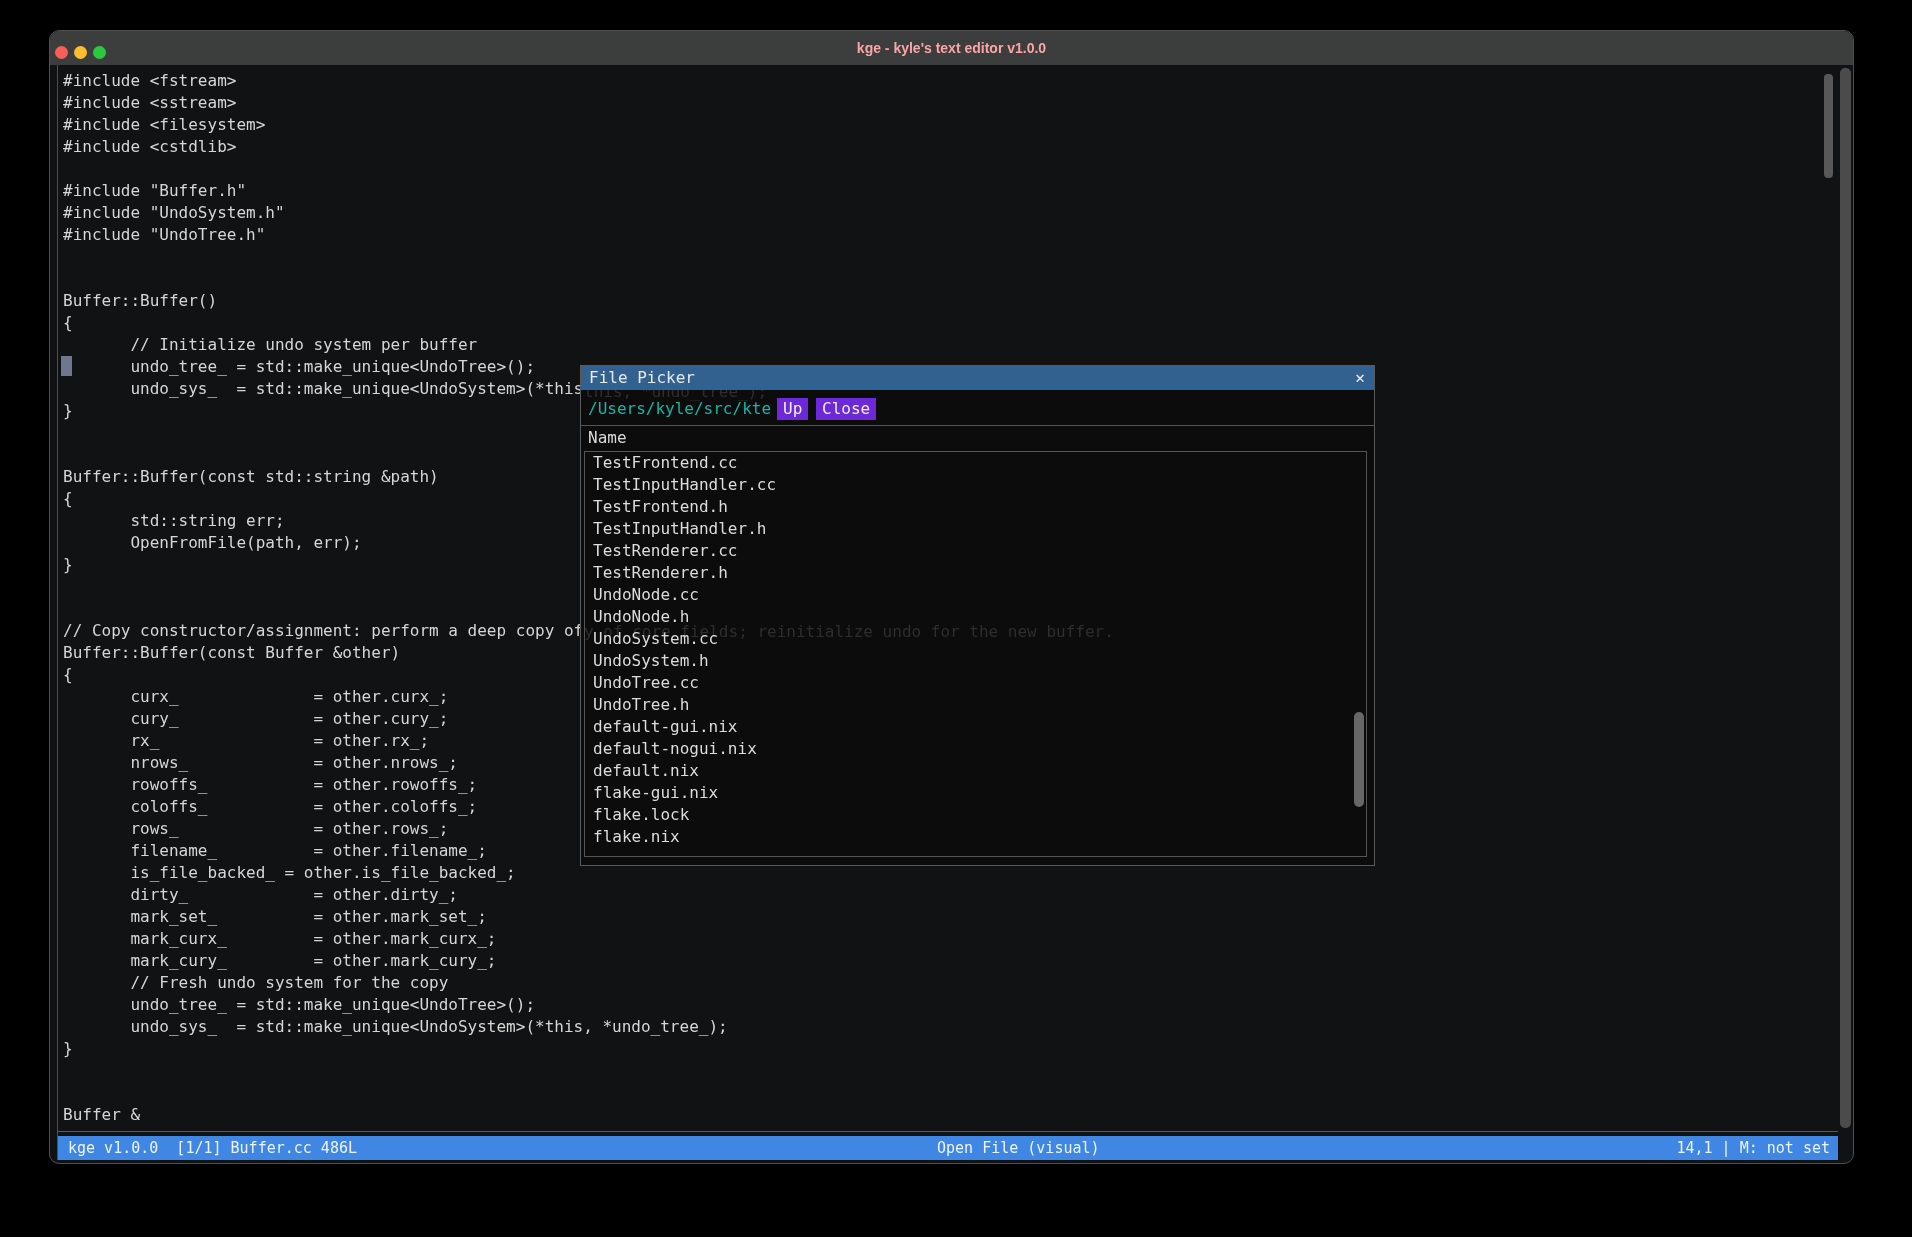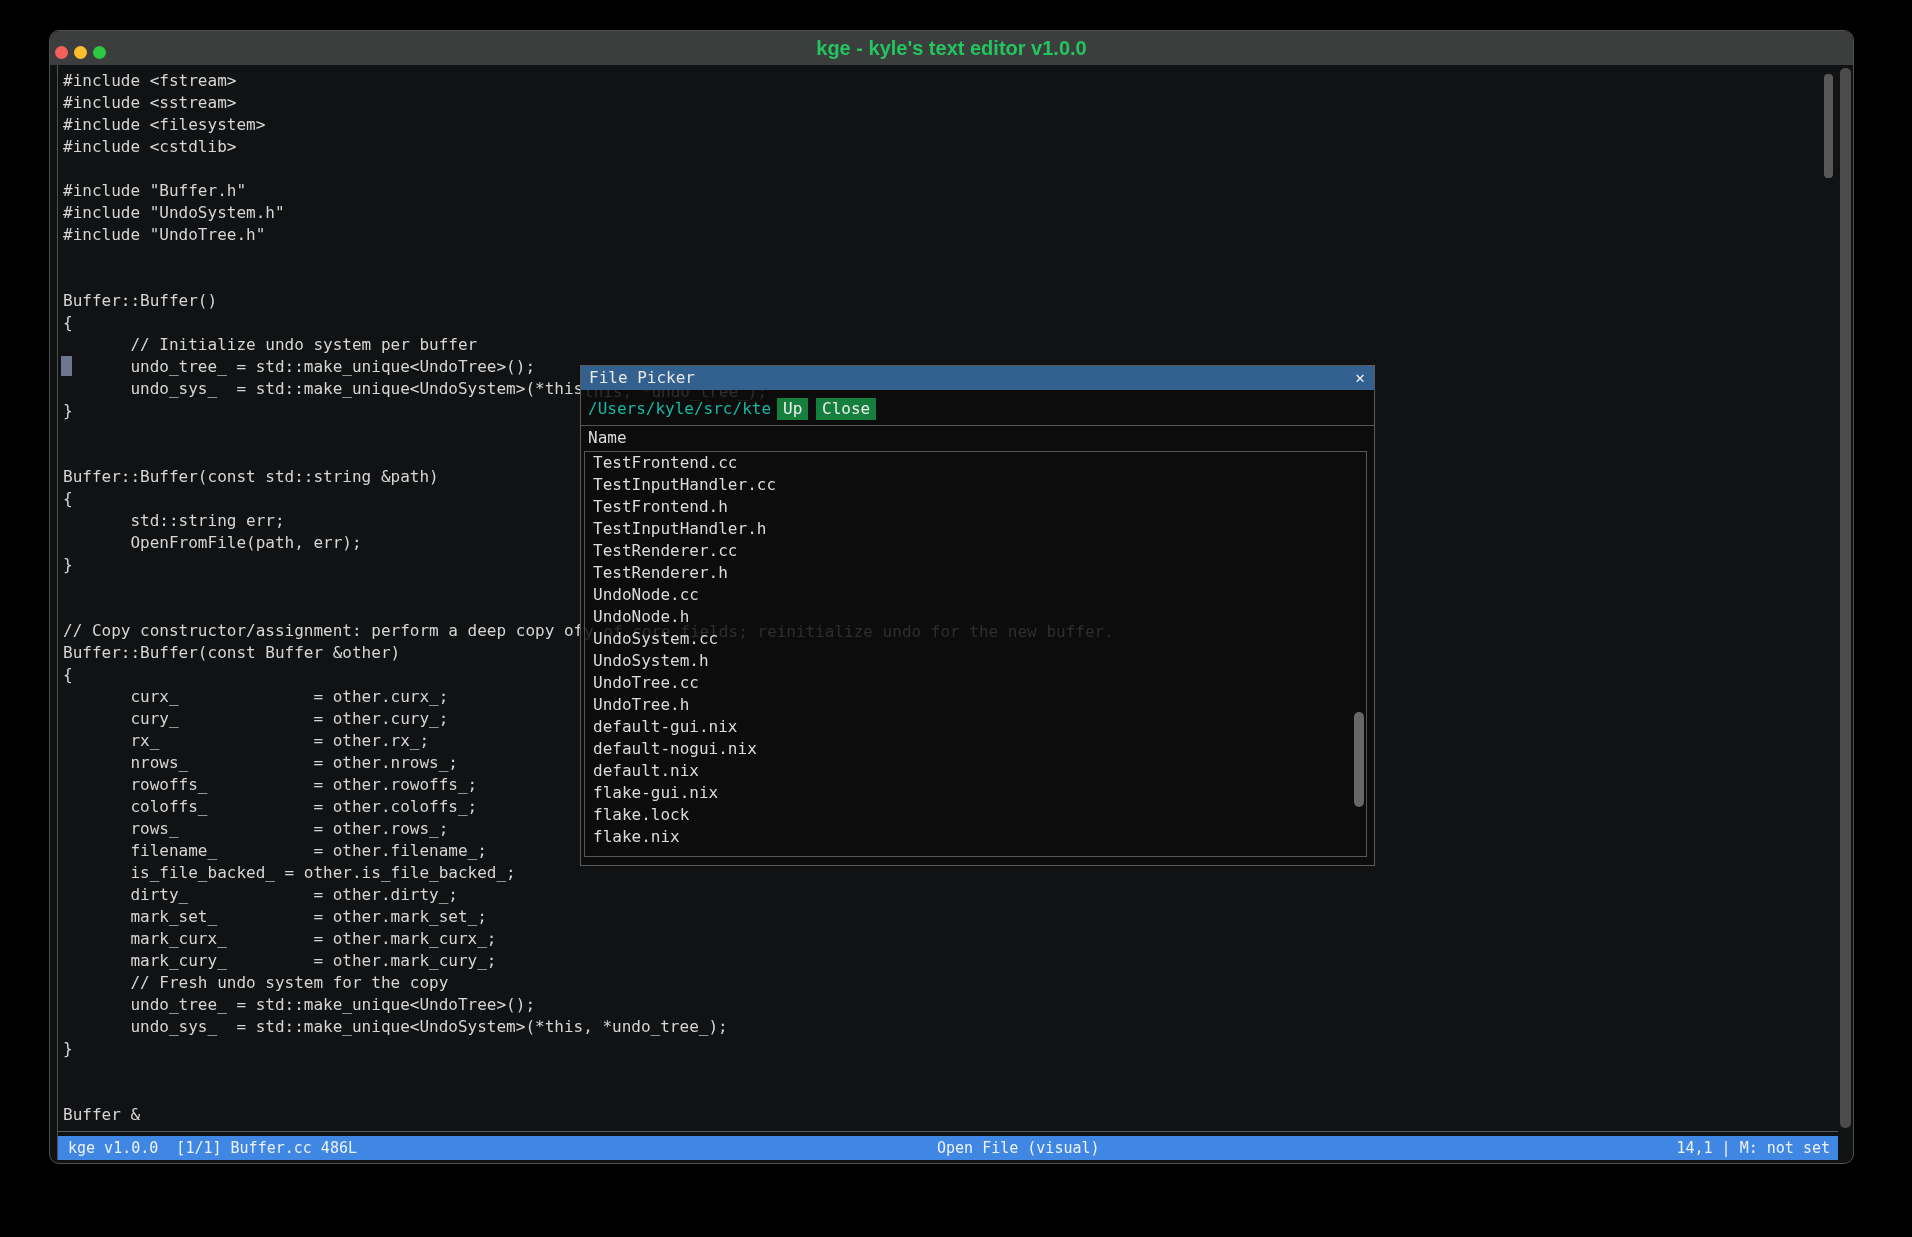--- a/index.html
+++ b/index.html
@@ -8,22 +8,22 @@
     font-family:"DejaVu Sans Mono",monospace;
   }
   .window{
     position:absolute;left:49px;top:30px;width:1805px;height:1134px;
     background:#111213;border:1px solid #4f4f4f;border-radius:10px;
     box-sizing:border-box;overflow:hidden;
   }
   
   .titlebar{position:absolute;left:0;top:0;right:0;height:34px;background:#3b3e3d;}
   .win-title{
-    line-height:34px;text-align:center;color:#22c55e;
-    font-family:"Liberation Sans",sans-serif;font-weight:bold;font-size:20px;
+    line-height:34px;text-align:center;color:#fca5a5;
+    font-family:"Liberation Sans",sans-serif;font-weight:bold;font-size:14px;
   }
   .tl{position:absolute;top:15px;width:13px;height:13px;border-radius:50%;}
   .tl-red{left:5px;background:#f65f57;}
   .tl-yellow{left:24px;background:#fcbd2e;}
   .tl-green{left:43px;background:#2bc840;}
   
   .left-border{position:absolute;left:7px;top:34px;height:1095px;width:1px;background:#4e4e4e;}
   .bottom-border{position:absolute;left:7px;top:1100px;width:1781px;height:1px;background:#5a5a5a;}
   .code{
     position:absolute;left:13px;top:39px;margin:0;
@@ -40,21 +40,21 @@
   }
   .dlg-titlebar{position:absolute;left:0;right:0;top:0;height:24px;background:#33618f;}
   .dlg-title{padding-left:8px;line-height:24px;color:#e9e9e9;}
   .dlg-close{position:absolute;right:9px;top:0;line-height:24px;color:#f0f0f0;cursor:default;}
   .ghost{position:absolute;color:#2e2e2e;white-space:pre;z-index:0;}
   .ghost-a{left:3px;top:15px;line-height:22px;}
   .ghost-b{left:3px;top:255px;line-height:22px;}
   .dlg-path{position:absolute;left:7px;top:32px;height:22px;line-height:22px;color:#14b8a6;white-space:pre;}
   .dlg-btn{
     position:absolute;top:32px;height:22px;line-height:22px;
-    background:#15803d;color:#efefef;padding:0 6px;
+    background:#6d28d9;color:#efefef;padding:0 6px;
   }
   .btn-up{left:196px;}
   .btn-close{left:235px;}
   .dlg-sep{position:absolute;left:0;right:0;top:59px;height:1px;background:#555;}
   .dlg-name{position:absolute;left:7px;top:61px;height:22px;line-height:22px;color:#dadada;}
   .listbox{
     position:absolute;left:3px;top:85px;width:783px;height:406px;
     border:1px solid #555;box-sizing:border-box;background:transparent;
   }
   .file-item{height:22px;line-height:22px;padding-left:8px;color:#dcdcdc;position:relative;z-index:1;white-space:pre;}

